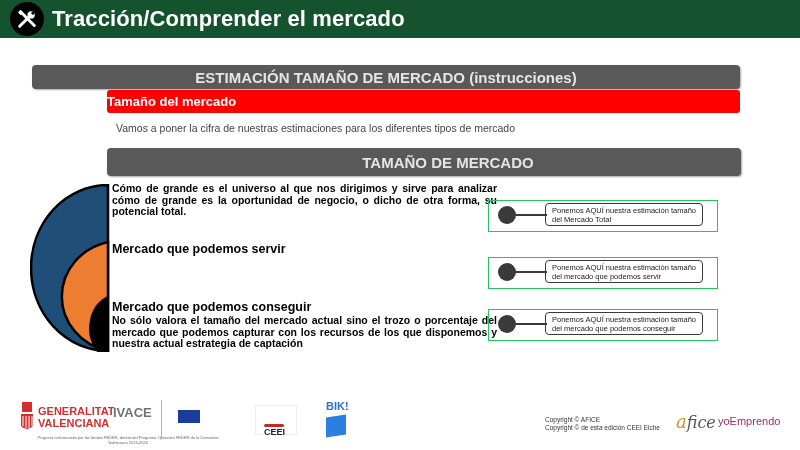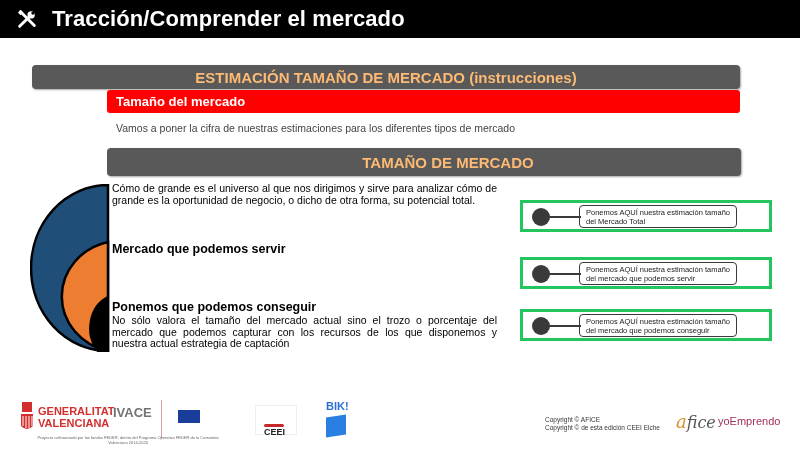--- a/index.html
+++ b/index.html
@@ -1,40 +1,40 @@
 <!DOCTYPE html>
 <html><head>
 <meta charset="utf-8">
 <style>
   * { box-sizing: border-box; margin: 0; padding: 0; }
   html, body { width: 800px; height: 450px; overflow: hidden; background: #ffffff; }
   body { position: relative; font-family: "Liberation Sans", "DejaVu Sans", sans-serif; color: #000; }
 
-  .topbar { position: absolute; left: 0; top: 0; width: 800px; height: 38px; background: #000000; display: flex; align-items: center; }
+  .topbar { position: absolute; left: 0; top: 0; width: 800px; height: 38px; background: #14532d; display: flex; align-items: center; }
   .topbar .tool-icon { width: 34px; height: 34px; margin-left: 10px; border-radius: 50%; background: #000; display: flex; align-items: center; justify-content: center; }
   .topbar .title { color: #fff; font-size: 22px; font-weight: bold; margin-left: 8px; letter-spacing: 0.1px; }
 
-  .section-header { position: absolute; background: #595959; color: #fdba74; font-weight: bold; text-align: center; border-radius: 4px; display: flex; align-items: center; justify-content: center; box-shadow: 1px 1px 2px rgba(0,0,0,0.35); }
+  .section-header { position: absolute; background: #595959; color: #e5e5e5; font-weight: bold; text-align: center; border-radius: 4px; display: flex; align-items: center; justify-content: center; box-shadow: 1px 1px 2px rgba(0,0,0,0.35); }
   .hdr1 { left: 32px; top: 65px; width: 708px; height: 24px; font-size: 15px; }
   .hdr2 { left: 107px; top: 148px; width: 634px; height: 28px; font-size: 15px; padding-left: 48px; }
 
-  .red-bar { position: absolute; left: 107px; top: 90px; width: 633px; height: 23px; background: #ff0000; border-radius: 3px; color: #fff; font-size: 13px; font-weight: bold; display: flex; align-items: center; padding-left: 9px; }
+  .red-bar { position: absolute; left: 107px; top: 90px; width: 633px; height: 23px; background: #ff0000; border-radius: 3px; color: #fff; font-size: 13px; font-weight: bold; display: flex; align-items: center; padding-left: 0; }
   .intro { position: absolute; left: 116px; top: 122px; font-size: 10.5px; color: #444; }
 
   .rings { position: absolute; left: 30px; top: 184px; width: 80px; height: 168px; }
 
   .block { position: absolute; left: 112px; width: 385px; }
   .block .bt { font-weight: bold; font-size: 12.5px; line-height: 15px; }
-  .block .bd { font-size: 10.5px; line-height: 11.5px; text-align: justify; }
+  .block .bd { font-size: 10.5px; line-height: 11.5px; text-align: justify; font-weight: bold; }
   .block .bd i { font-style: italic; }
   .b1 { top: 183px; }
   .b2 { top: 242px; }
   .b3 { top: 300px; }
 
-  .estimate { position: absolute; left: 520px; width: 252px; height: 32px; border: 3px solid #22c55e; }
+  .estimate { position: absolute; left: 488px; width: 230px; height: 32px; border: 1px solid #22c55e; }
   .e1 { top: 200px; } .e2 { top: 257px; } .e3 { top: 309px; }
   .estimate .dot { position: absolute; left: 9px; top: 5px; width: 18px; height: 18px; border-radius: 50%; background: #3a3a3a; }
   .estimate .line { position: absolute; left: 24px; top: 13px; width: 34px; height: 2px; background: #3a3a3a; }
   .estimate .box { position: absolute; left: 56px; top: 2px; width: 158px; height: 23px; border: 1.5px solid #3a3a3a; border-radius: 4px; font-size: 7.5px; line-height: 9px; padding: 2px 6px; text-align: justify; text-align-last: left; color: #222; }
 
   .footer-logos { position: absolute; left: 0; top: 395px; width: 800px; height: 55px; }
   .gv { position: absolute; left: 20px; top: 7px; display: flex; align-items: center; }
   .gv .shield { width: 14px; height: 30px; margin-right: 4px; }
   .gv .txt { color: #d32f2f; font-weight: bold; font-size: 11px; line-height: 12px; }
   .ivace { position: absolute; left: 113px; top: 10px; color: #737373; font-weight: bold; font-size: 13px; }
@@ -86,21 +86,21 @@
 
 <div class="block b1">
   <div class="bd">Cómo de grande es el universo al que nos dirigimos y sirve para analizar cómo de grande es la oportunidad de negocio, o dicho de otra forma, su potencial total.</div>
 </div>
 
 <div class="block b2">
   <div class="bt">Mercado que podemos servir</div>
 </div>
 
 <div class="block b3">
-  <div class="bt">Ponemos que podemos conseguir</div>
+  <div class="bt">Mercado que podemos conseguir</div>
   <div class="bd">No sólo valora el tamaño del mercado actual sino el trozo o porcentaje del mercado que podemos capturar con los recursos de los que disponemos y nuestra actual estrategia de captación</div>
 </div>
 
 <div class="estimate e1">
   <div class="dot"></div>
   <div class="line"></div>
   <div class="box">Ponemos AQUÍ nuestra estimación tamaño del Mercado Total</div>
 </div>
 <div class="estimate e2">
   <div class="dot"></div>

